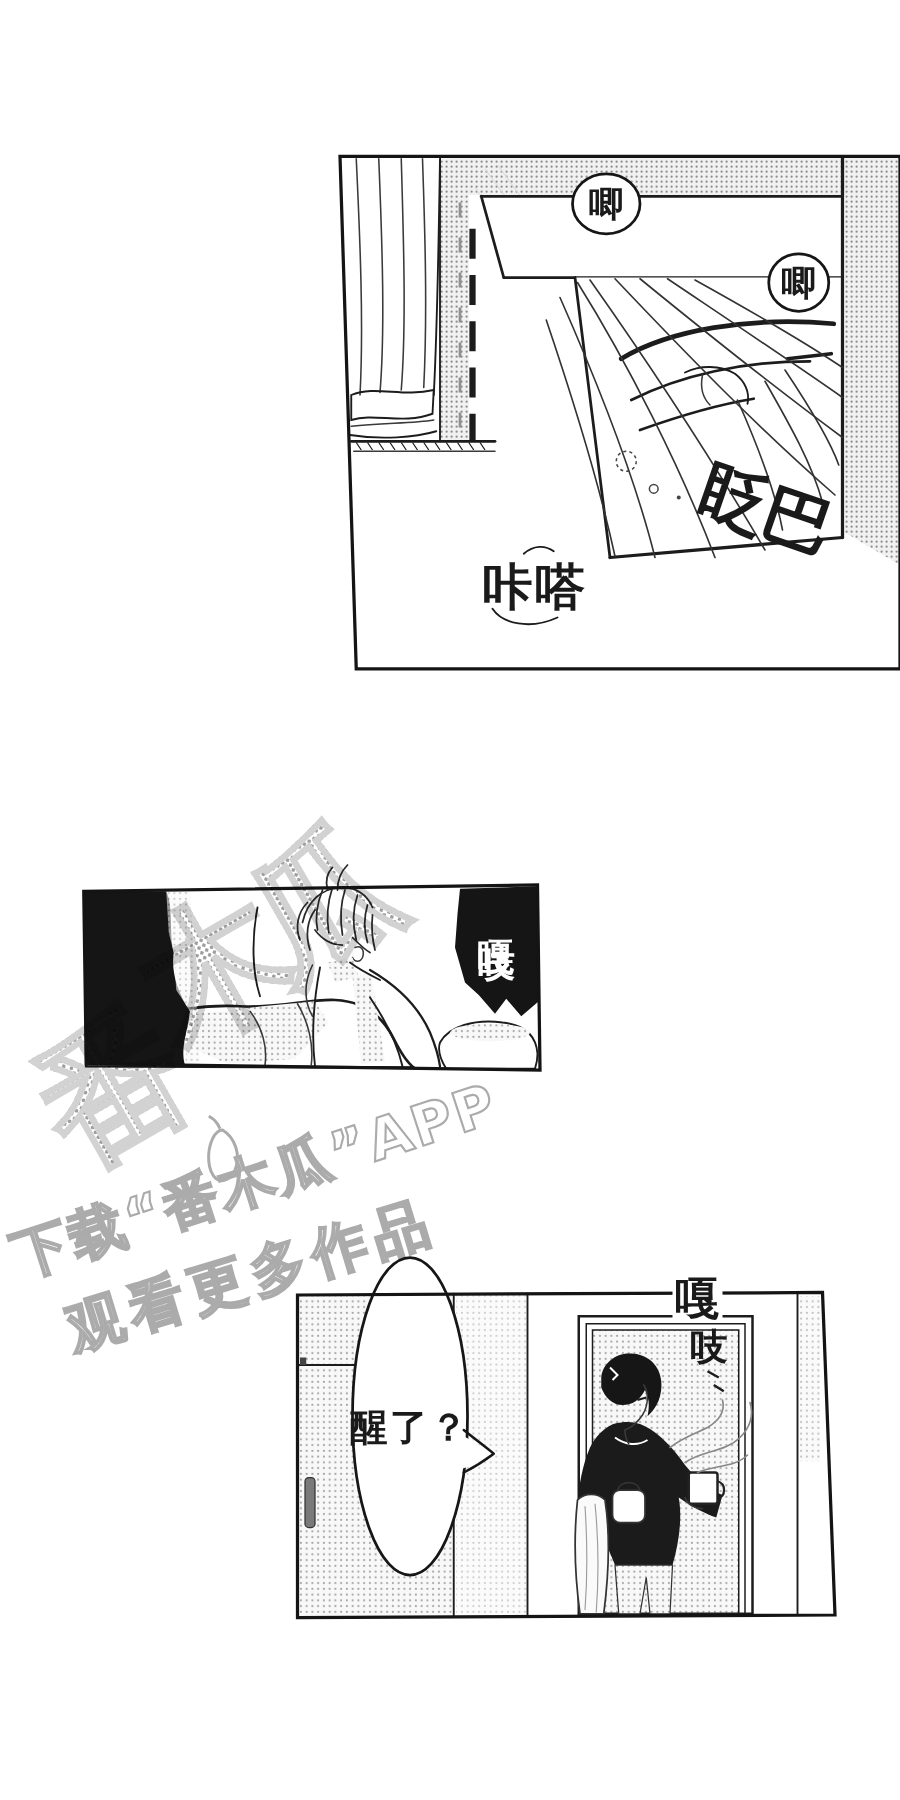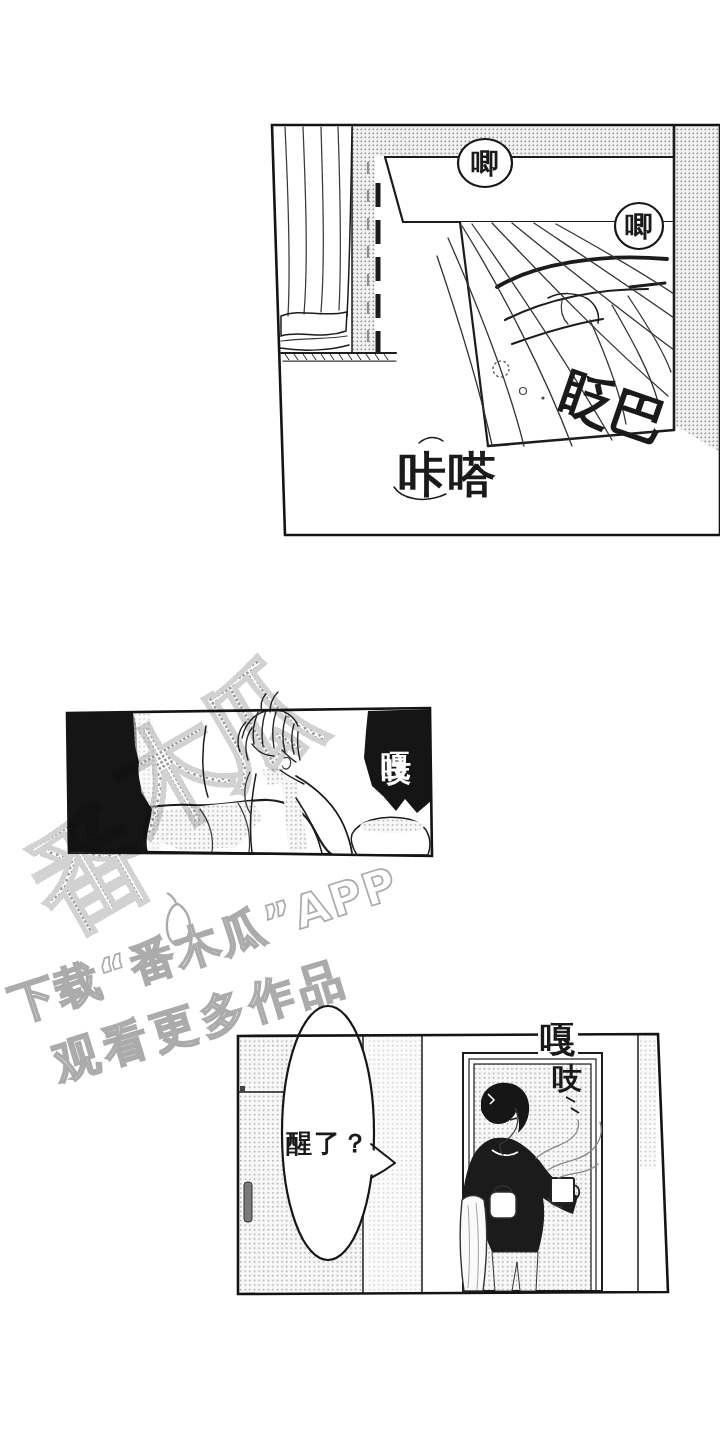--- a/index.html
+++ b/index.html
@@ -14,25 +14,25 @@
   .ln3 {stroke:#1c1c1c;fill:none;stroke-width:2.6;stroke-linecap:round;}
   .thin{stroke:#3a3a3a;fill:none;stroke-width:1.25;stroke-linecap:round;}
   .border{stroke:#141414;stroke-width:2.6;fill:none;stroke-linejoin:miter;}
   .blk{fill:#151515;stroke:none;}
 
   
   .ov{position:absolute;z-index:2;color:#1a1a1a;white-space:nowrap;line-height:1;}
   .ctr{transform:translate(-50%,-50%);}
   .bub-txt{font-size:28px;font-weight:700;}
   .sfx-blink{font-size:55px;font-weight:900;transform:translate(-50%,-50%) rotate(19deg);letter-spacing:-2px;}
-  .sfx-kata{font-size:48px;font-weight:700;letter-spacing:2px;margin-left:12px;}
+  .sfx-kata{font-size:40px;font-weight:700;letter-spacing:2px;}
   .sfx-creak-v{writing-mode:vertical-rl;text-orientation:upright;font-size:30px;font-weight:800;color:#ffffff;letter-spacing:4px;}
   .sfx-g1{font-size:36px;font-weight:900;background:#ffffff;padding:0 2px;}
   .sfx-g2{font-size:30px;font-weight:900;}
-  .bub3-txt{font-size:26px;font-weight:600;letter-spacing:2px;}
+  .bub3-txt{font-size:30px;font-weight:600;letter-spacing:2px;}
 
   
   #watermark{position:absolute;left:0;top:0;width:720px;height:1440px;z-index:3;
     mix-blend-mode:multiply;pointer-events:none;}
   .wm-big{
     position:absolute;font-size:118px;font-weight:900;line-height:1;
     background-image:radial-gradient(#9e9e9e 1.3px, transparent 1.45px);
     background-size:4.5px 4.5px;
     -webkit-background-clip:text;background-clip:text;color:transparent;
     -webkit-text-stroke:1.5px #d2d2d2;

